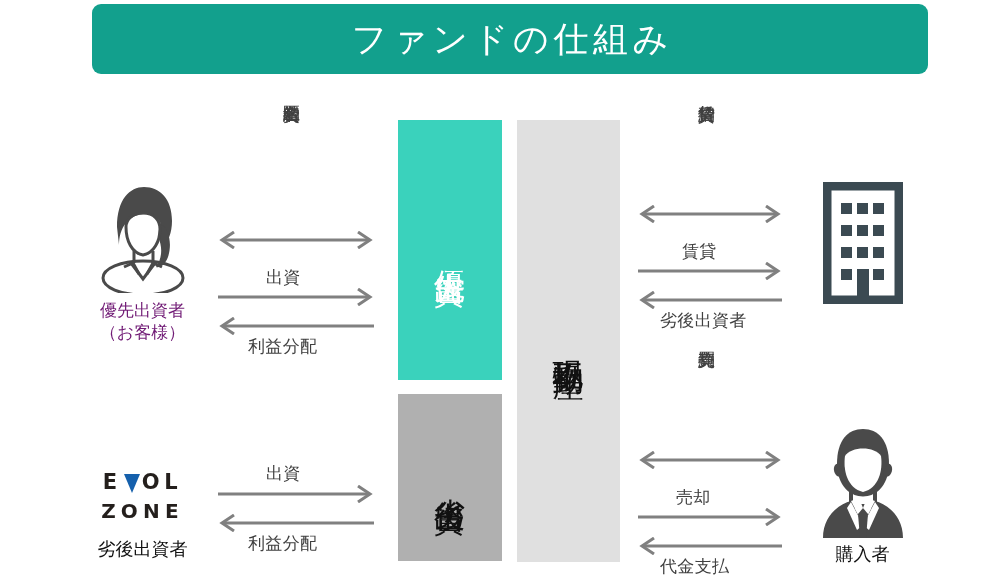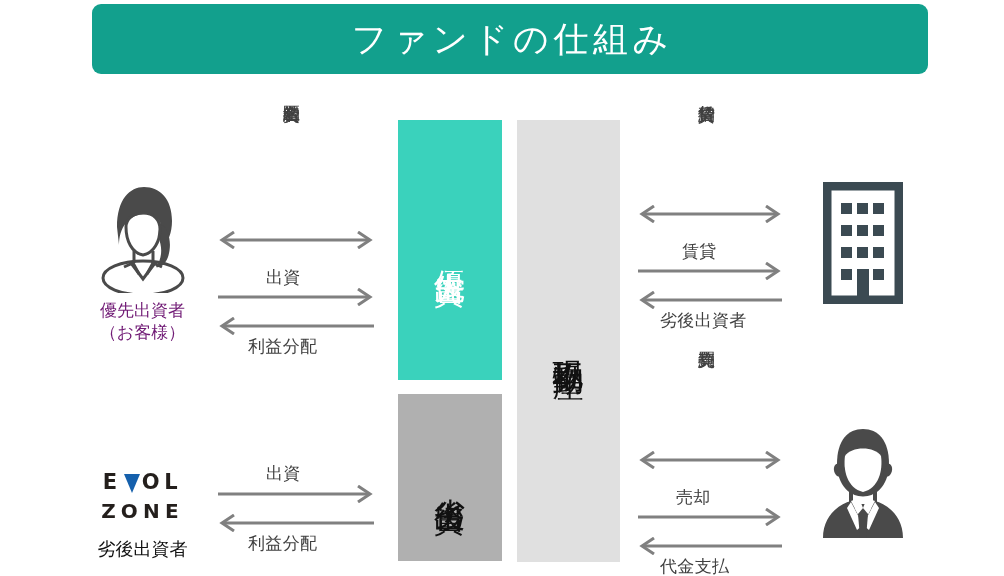--- a/index.html
+++ b/index.html
@@ -167,20 +167,21 @@
 
     <path d="M16 118 C16 96 32 84 44 81 L56 104 L68 81 C80 84 96 96 96 118 Z" fill="#4a4a4a"></path>
 
     <path d="M44 81 L56 104 L68 81 L60 78 L56 88 L52 78 Z" fill="#ffffff"></path>
 
     <path d="M44 82 L56 105 L50 110 L40 88 Z" fill="#ffffff"></path>
     <path d="M68 82 L56 105 L62 110 L72 88 Z" fill="#ffffff"></path>
 
     <path d="M56 88 L61 94 L59 118 L53 118 L51 94 Z" fill="#4a4a4a"></path>
   </svg>
+  <div class="actor-label" style="margin-top:4px;">購入者</div>
 </div>
 
 <div class="arrow-group" style="left:216px;top:92px;width:160px;height:260px;">
 
   <div class="arrow-label vert" style="left:65px;top:0px;">匿名組合契約</div>
   <svg class="arrow-svg abs" style="left:0;top:139px;" width="160" height="18" viewBox="0 0 160 18">
     <line x1="8" y1="9" x2="152" y2="9" stroke="#808080" stroke-width="3"></line>
     <polyline points="18,1 6,9 18,17" fill="none" stroke="#808080" stroke-width="3"></polyline>
     <polyline points="142,1 154,9 142,17" fill="none" stroke="#808080" stroke-width="3"></polyline>
   </svg>

